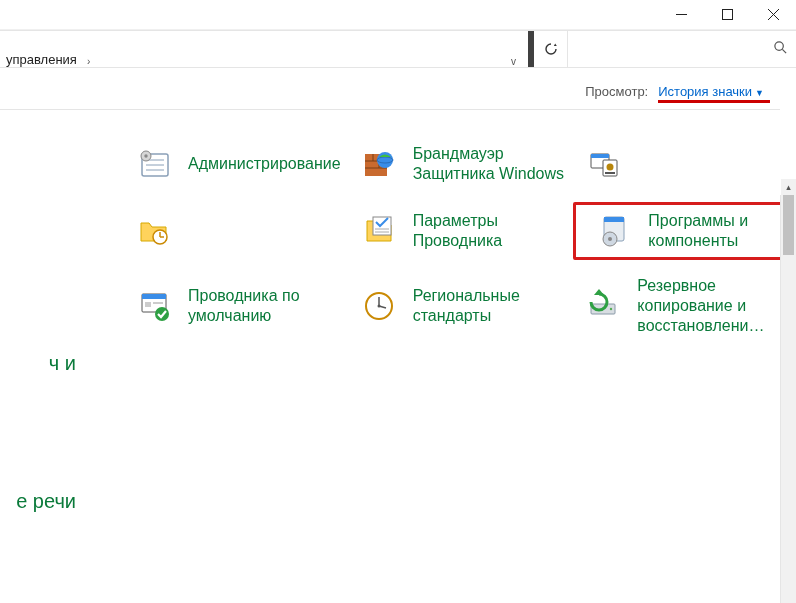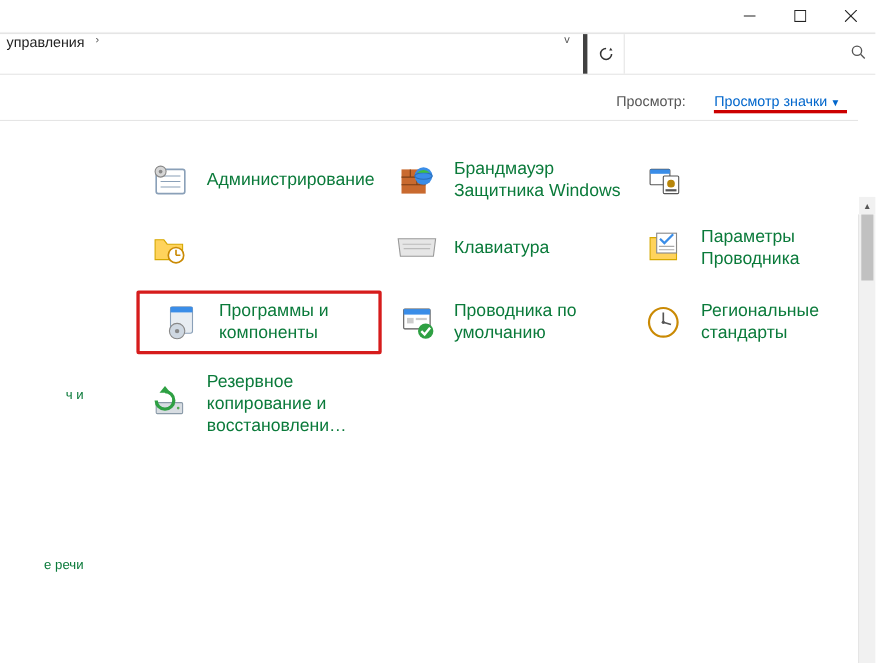--- a/index.html
+++ b/index.html
@@ -33,23 +33,23 @@
   .navrow {
     display: flex;
     align-items: stretch;
     height: 38px;
     border-top: 1px solid #e5e5e5;
     border-bottom: 1px solid #e5e5e5;
   }
   .breadcrumb {
     flex: 1;
     display: flex;
-    align-items: flex-start;
+    align-items: flex-end;
     padding: 0 6px;
-    border-right: 4px solid #404040;
+    border-right: 6px solid #404040;
     font-size: 13px;
     color: #222;
   }
   .breadcrumb .crumb-text { padding-right: 4px; }
   .breadcrumb .crumb-arrow { color: #555; padding: 0 6px; font-size:10px;}
   .breadcrumb .history-drop {
     margin-left: auto;
     color:#555;
     font-size: 10px;
     padding: 0 6px;
@@ -66,21 +66,21 @@
     display:flex; align-items:center;
     padding: 0 8px;
     color:#666;
   }
   .searchbox .search-icon { margin-left:auto; }
   .viewrow {
     display:flex;
     justify-content:flex-end;
     align-items:center;
     padding: 16px 32px 10px 0;
-    gap: 26px;
+    gap: 10px;
     font-size: 13px;
   }
   .viewrow .view-label { color:#555; }
   .viewrow .view-value {
     color:#0066cc;
     position:relative;
     cursor: pointer;
   }
   .viewrow .view-value::after {
     content:"";
@@ -107,21 +107,21 @@
   .left-cut {
     width: 80px;
     flex: none;
     overflow:hidden;
     position:relative;
   }
   .left-cut .cut-label {
     position:absolute;
     right: 4px;
     color:#0a7a3a;
-    font-size: 12px;
+    font-size: 20px;
     white-space:nowrap;
   }
   .main-grid {
     flex:1;
     display:grid;
     grid-template-columns: 1fr 1fr 1fr;
     column-gap: 8px;
     row-gap: 14px;
     align-content:start;
     padding: 30px 0 0 50px;
@@ -217,32 +217,32 @@
           <circle cx="6.5" cy="6.5" r="4.5" fill="none" stroke="#555" stroke-width="1.3"></circle>
           <line x1="10" y1="10" x2="14" y2="14" stroke="#555" stroke-width="1.3"></line>
         </svg>
     </span>
   </div>
 </div>
 
 <div class="viewrow">
   <span class="view-label">Просмотр:</span>
   <span class="view-value">
-    <span>Просмотр значки</span><span class="caret">▼</span>
+    <span>История значки</span><span class="caret">▼</span>
   </span>
 </div>
 <div class="divider"></div>
 
 <div class="content-area">
 
   <div class="left-cut">
     <span class="cut-label" style="top:34px"></span>
     <span class="cut-label" style="top:96px"></span>
     <span class="cut-label" style="top:242px">ч и</span>
-    <span class="cut-label" style="top:396px">е речи</span>
+    <span class="cut-label" style="top:380px">е речи</span>
   </div>
 
   <div class="main-grid">
 
     <div class="item">
       <span class="icon-slot">
         <svg width="36" height="36" viewBox="0 0 36 36">
             <rect x="6" y="8" width="26" height="22" rx="2" fill="#fff" stroke="#8aa0b8" stroke-width="1.5"></rect>
             <line x1="10" y1="14" x2="28" y2="14" stroke="#8aa0b8"></line>
             <line x1="10" y1="19" x2="28" y2="19" stroke="#8aa0b8"></line>
@@ -284,30 +284,20 @@
     <div class="item">
       <span class="icon-slot">
         <svg width="36" height="36" viewBox="0 0 36 36">
             <path d="M5 12 L5 28 L30 28 L30 14 L16 14 L13 10 L5 10 Z" fill="#ffd35c" stroke="#d6a800"></path>
             <circle cx="24" cy="24" r="7" fill="#fff" stroke="#ca8a04" stroke-width="1.5"></circle>
             <line x1="24" y1="24" x2="24" y2="19" stroke="#ca8a04" stroke-width="1.5"></line>
             <line x1="24" y1="24" x2="28" y2="24" stroke="#ca8a04" stroke-width="1.5"></line>
           </svg>
       </span>
     </div>
-    <div class="item">
-      <span class="icon-slot">
-        <svg width="38" height="22" viewBox="0 0 38 22">
-            <path d="M2 2 L36 2 L34 18 L4 18 Z" fill="#e6e6e6" stroke="#999"></path>
-            <line x1="6" y1="7" x2="32" y2="7" stroke="#bbb"></line>
-            <line x1="7" y1="11" x2="31" y2="11" stroke="#bbb"></line>
-          </svg>
-      </span>
-      <span class="label">Клавиатура</span>
-    </div>
 
     <div class="item">
       <span class="icon-slot">
         <svg width="36" height="36" viewBox="0 0 36 36">
             <path d="M6 10 L6 28 L30 28 L30 12 L16 12 L13 8 L6 8 Z" fill="#ffd35c" stroke="#d6a800"></path>
             <rect x="12" y="4" width="18" height="18" fill="#fff" stroke="#888"></rect>
             <path d="M15 9 L19 13 L27 5" fill="none" stroke="#3a8de8" stroke-width="2"></path>
             <line x1="14" y1="16" x2="28" y2="16" stroke="#aaa"></line>
             <line x1="14" y1="19" x2="28" y2="19" stroke="#aaa"></line>
           </svg>

